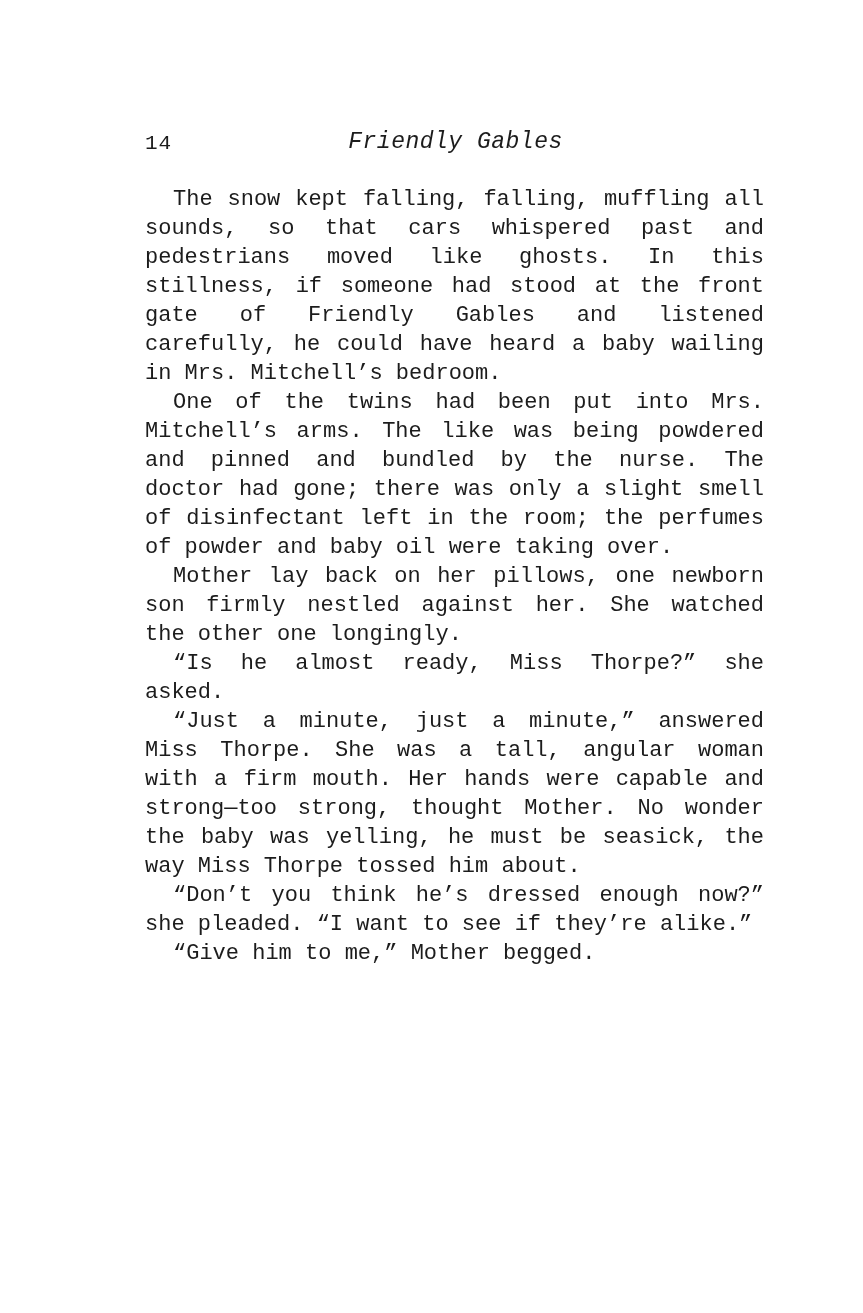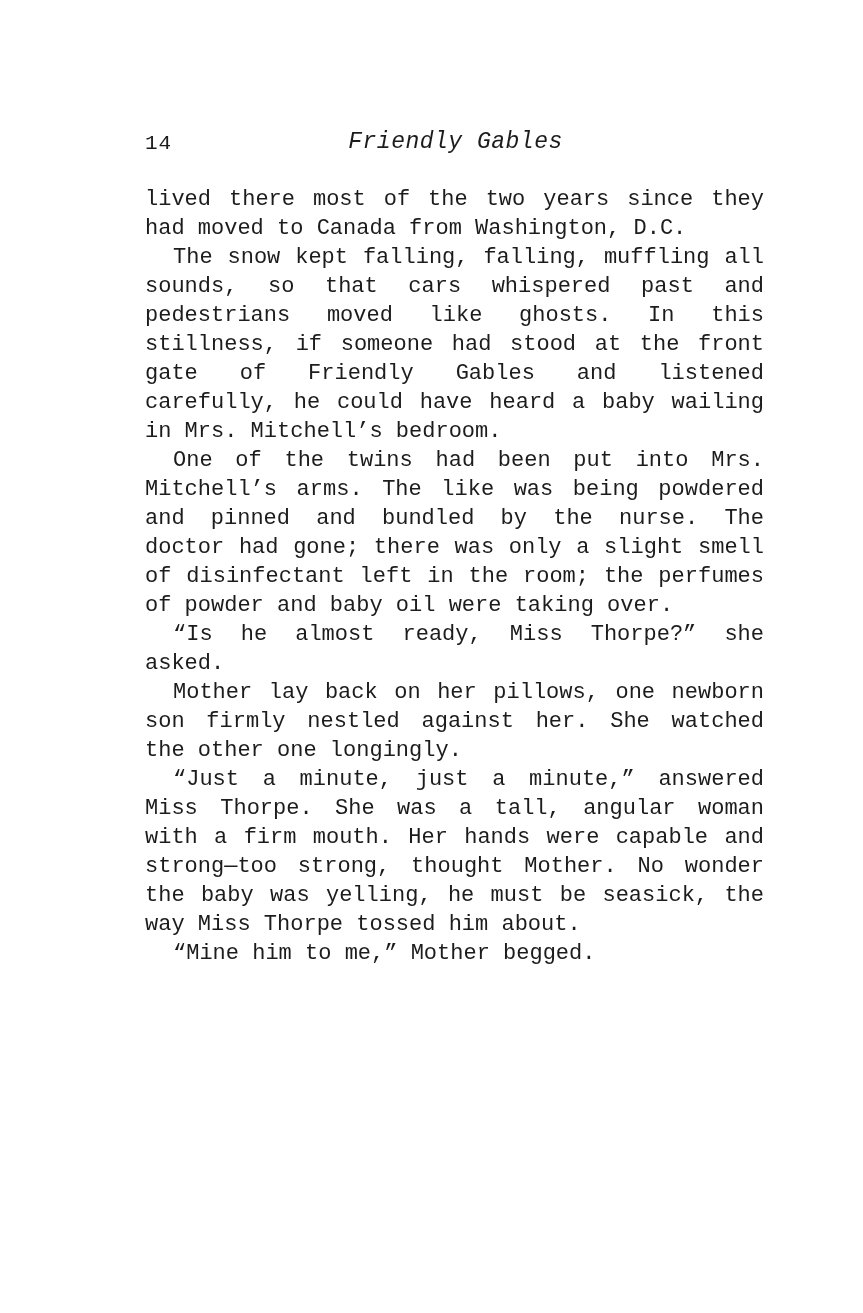--- a/index.html
+++ b/index.html
@@ -64,22 +64,22 @@
 <body>
 
 <div class="page">
 
   <div class="running-head">
     <span class="folio">14</span>
     <span class="running-title">Friendly Gables</span>
   </div>
 
   <div class="text-block">
-    <p class="continuation">lived there most of the two years since they had moved to Canada from Washington, D.C.</p>
     <p>The snow kept falling, falling, muffling all sounds, so that cars whispered past and pedestrians moved like ghosts. In this stillness, if someone had stood at the front gate of Friendly Gables and listened carefully, he could have heard a baby wailing in Mrs. Mitchell’s bedroom.</p>
     <p>One of the twins had been put into Mrs. Mitchell’s arms. The like was being powdered and pinned and bundled by the nurse. The doctor had gone; there was only a slight smell of disinfectant left in the room; the perfumes of powder and baby oil were taking over.</p>
+    <p>Mother lay back on her pillows, one newborn son firmly nestled against her. She watched the other one longingly.</p>
     <p>“Is he almost ready, Miss Thorpe?” she asked.</p>
-    <p>Mother lay back on her pillows, one newborn son firmly nestled against her. She watched the other one longingly.</p>
     <p>“Just a minute, just a minute,” answered Miss Thorpe. She was a tall, angular woman with a firm mouth. Her hands were capable and strong—too strong, thought Mother. No wonder the baby was yelling, he must be seasick, the way Miss Thorpe tossed him about.</p>
-    <p>“Mine him to me,” Mother begged.</p>
+    <p>“Don’t you think he’s dressed enough now?” she pleaded. “I want to see if they’re alike.”</p>
+    <p>“Give him to me,” Mother begged.</p>
   </div>
 
 </div>
 
 </body></html>

